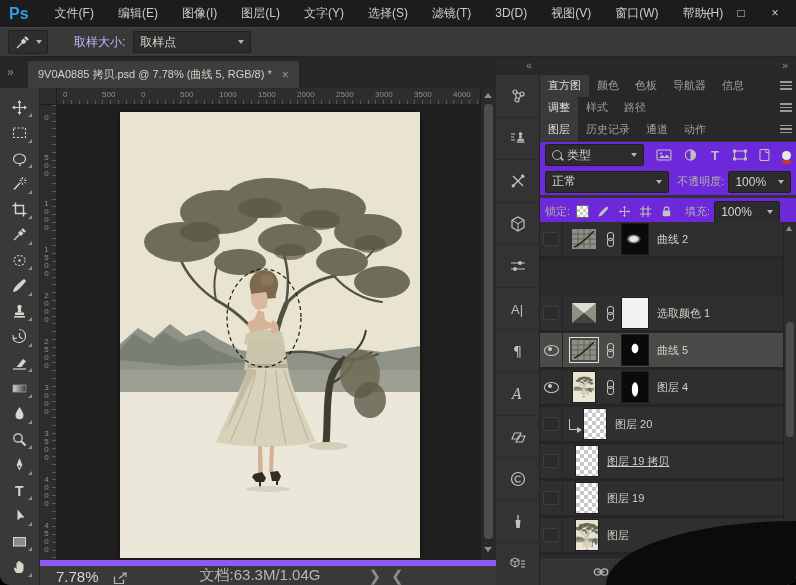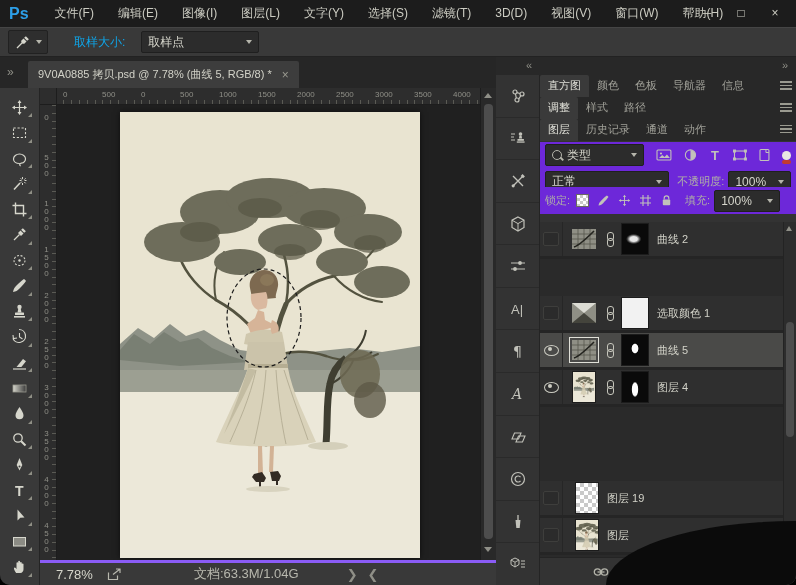--- a/index.html
+++ b/index.html
@@ -13,21 +13,21 @@
   .menu-item{font-size:12px;color:#ccccc2;padding:0 12px;line-height:27px;white-space:nowrap;}
   .win-controls{position:absolute;right:4px;top:3px;display:flex;}
   .winbtn{width:34px;height:20px;text-align:center;line-height:20px;color:#ccccc2;font-size:12px;}
   
   .optionsbar{left:0;top:27px;width:796px;height:30px;background:#393939;border-top:1px solid #454545;
               border-bottom:1px solid #222;display:flex;align-items:center;box-sizing:border-box;}
   .tool-well{display:flex;align-items:center;background:#2e2e2e;border:1px solid #212121;border-radius:2px;
              height:22px;margin-left:8px;padding:0 5px;}
   .chev{width:0;height:0;border-left:3.5px solid transparent;border-right:3.5px solid transparent;
         border-top:4px solid #b5b5ab;display:inline-block;}
-  .opt-label{font-size:12px;color:#0ea5e9;margin-left:26px;}
+  .opt-label{font-size:12px;color:#c4b5fd;margin-left:26px;}
   .dd{background:#2c2c2c;border:1px solid #1f1f1f;border-radius:2px;height:20px;display:flex;
       align-items:center;justify-content:space-between;font-size:12px;color:#d6d6cc;padding:0 6px;}
   
   .tabbar{left:0;top:57px;width:496px;height:31px;background:#262626;}
   .collapse-left{position:absolute;left:7px;top:8px;color:#8f8f87;font-size:12px;}
   .doctab{position:absolute;left:28px;top:4px;height:27px;background:#3d3d3d;display:flex;align-items:center;
           padding:0 10px;font-size:11px;color:#d2d2c8;border-radius:2px 2px 0 0;}
   .doctab .close{margin-left:10px;color:#9a9a90;font-size:12px;}
   
   .toolbar{left:0;top:88px;width:40px;height:497px;background:#393939;border-right:1px solid #242424;
@@ -47,22 +47,22 @@
   .rvlabel{position:absolute;left:2px;font-size:8px;color:#8f8f87;writing-mode:vertical-rl;text-orientation:upright;letter-spacing:-1px;}
   .ruler-corner{left:40px;top:88px;width:17px;height:17px;background:#2d2d2d;border-right:1px solid #1d1d1d;border-bottom:1px solid #1d1d1d;box-sizing:border-box;}
   
   .canvas{left:57px;top:105px;width:423px;height:455px;background:#202020;overflow:hidden;}
   .doc-image{position:absolute;left:63px;top:7px;width:300px;height:446px;box-shadow:0 0 6px rgba(0,0,0,.6);}
   .vscroll{left:480px;top:88px;width:16px;height:472px;background:#292929;border-left:1px solid #1d1d1d;box-sizing:border-box;}
   .scroll-thumb{position:absolute;left:3px;width:9px;background:#4d4d4d;border-radius:4px;}
   .arrow-up{width:0;height:0;border-left:4px solid transparent;border-right:4px solid transparent;border-bottom:5px solid #8f8f87;}
   .arrow-down{width:0;height:0;border-left:4px solid transparent;border-right:4px solid transparent;border-top:5px solid #8f8f87;}
   
-  .statusbar{left:40px;top:560px;width:456px;height:25px;background:#393939;border-top:3px solid #8b5cf6;
-             display:flex;align-items:center;font-size:13px;color:#b8b8ae;box-sizing:border-box;}
+  .statusbar{left:40px;top:560px;width:456px;height:25px;background:#393939;border-top:6px solid #8b5cf6;
+             display:flex;align-items:flex-end;font-size:15px;color:#b8b8ae;box-sizing:border-box;}
   
   .dock{left:496px;top:57px;width:300px;height:528px;background:#282828;}
   .dock-collapse{position:absolute;left:0;top:0;width:300px;height:18px;color:#8f8f87;font-size:11px;}
   .dock-strip{position:absolute;left:0;top:18px;width:44px;height:510px;background:#333;border-right:1px solid #242424;
               display:flex;flex-direction:column;box-sizing:border-box;}
   .strip-cell{height:42.5px;display:flex;align-items:center;justify-content:center;border-bottom:1px solid #2a2a2a;}
   .panels{position:absolute;left:44px;top:18px;width:256px;height:510px;background:#333;}
   .ptabs{position:absolute;left:0;width:256px;height:22px;background:#282828;display:flex;align-items:flex-end;}
   .ptab{font-size:11px;color:#a0a098;padding:3px 8px 4px 8px;white-space:nowrap;}
   .ptab.active{background:#3a3a3a;color:#e2e2da;border-radius:2px 2px 0 0;}
@@ -136,21 +136,21 @@
   <div class="abs optionsbar">
     <div class="tool-well">
       <svg class="icon" width="17" height="17" viewBox="0 0 17 17">
         <path d="M3 14l5.5-5.5M7.5 7.5l2 2" stroke="#d6d6cc" stroke-width="1.3" fill="none"></path>
         <path d="M9.5 4.5l3 3-2.5 2.5-3-3z" fill="#d6d6cc"></path>
         <path d="M11 3l3 3" stroke="#d6d6cc" stroke-width="2.4" fill="none"></path>
       </svg>
       <span class="chev" style="margin-left:5px"></span>
     </div>
     <span class="opt-label">取样大小:</span>
-    <div class="dd" style="width:104px;margin-left:16px">
+    <div class="dd" style="width:104px;margin-left:8px">
       <span>取样点</span>
       <span class="chev"></span>
     </div>
   </div>
 
   <div class="abs tabbar">
     <span class="collapse-left">»</span>
     <div class="doctab">
       <span>9V0A0885 拷贝.psd @ 7.78% (曲线 5, RGB/8) *</span>
       <span class="close">×</span>
@@ -559,21 +559,21 @@
           <span>正常</span>
           <span class="chev"></span>
         </div>
         <span class="lbl" style="margin-left:8px">不透明度:</span>
         <div class="dd" style="width:52px;margin-left:4px">
           <span>100%</span>
           <span class="chev"></span>
         </div>
       </div>
 
-      <div class="hdr-row" style="top:112px;height:27px;padding:0 5px">
+      <div class="hdr-row" style="top:123px;height:27px;padding:0 5px">
         <span class="lbl">锁定:</span>
         <span class="checker" style="width:11px;height:11px;margin-left:6px;background-size:6px 6px;background-position:0 0,3px 3px;border:1px solid #6a6a62"></span>
         <svg class="icon" width="13" height="13" viewBox="0 0 17 17" style="margin-left:8px">
             <path d="M2 15c.5-3 1.5-4.5 3-6C8 6 11.5 3 13 2c1 .5 1.7 1.3 2 2-1 1.5-4 5-7 8-1.5 1.5-3 2.5-6 3z" fill="#c2c2ba"></path>
           </svg>
         <svg class="icon" width="13" height="13" viewBox="0 0 17 17" style="margin-left:8px">
             <g fill="#c2c2ba">
               <path d="M8.5 1L6.5 4h4zM8.5 16l-2-3h4zM1 8.5l3-2v4zM16 8.5l-3-2v4z"></path>
             </g>
             <path d="M8.5 3v11M3 8.5h11" stroke="#c2c2ba" stroke-width="1.2"></path>
@@ -652,21 +652,36 @@
                 <svg class="icon" width="22" height="30" viewBox="0 0 300 446">
                   <use href="#scene"></use>
                 </svg>
               </span>
             </div>
           <span class="chain"></span>
           <span class="mask black-figure"></span>
           <span class="lname">图层 4</span>
         </div>
 
-
+        <div class="lrow" style="top:185px">
+          <div class="eyecol">
+              <span class="eyewell"></span>
+            </div>
+          <span class="clip-arrow"></span>
+          <span class="thumb checker"></span>
+          <span class="lname">图层 20</span>
+        </div>
+
+        <div class="lrow" style="top:222px">
+          <div class="eyecol">
+              <span class="eyewell"></span>
+            </div>
+          <span class="thumb checker" style="margin-left:12px"></span>
+          <span class="lname" style="text-decoration:underline">图层 19 拷贝</span>
+        </div>
 
         <div class="lrow" style="top:259px">
           <div class="eyecol">
               <span class="eyewell"></span>
             </div>
           <span class="thumb checker" style="margin-left:12px"></span>
           <span class="lname">图层 19</span>
         </div>
 
         <div class="lrow" style="top:296px">

